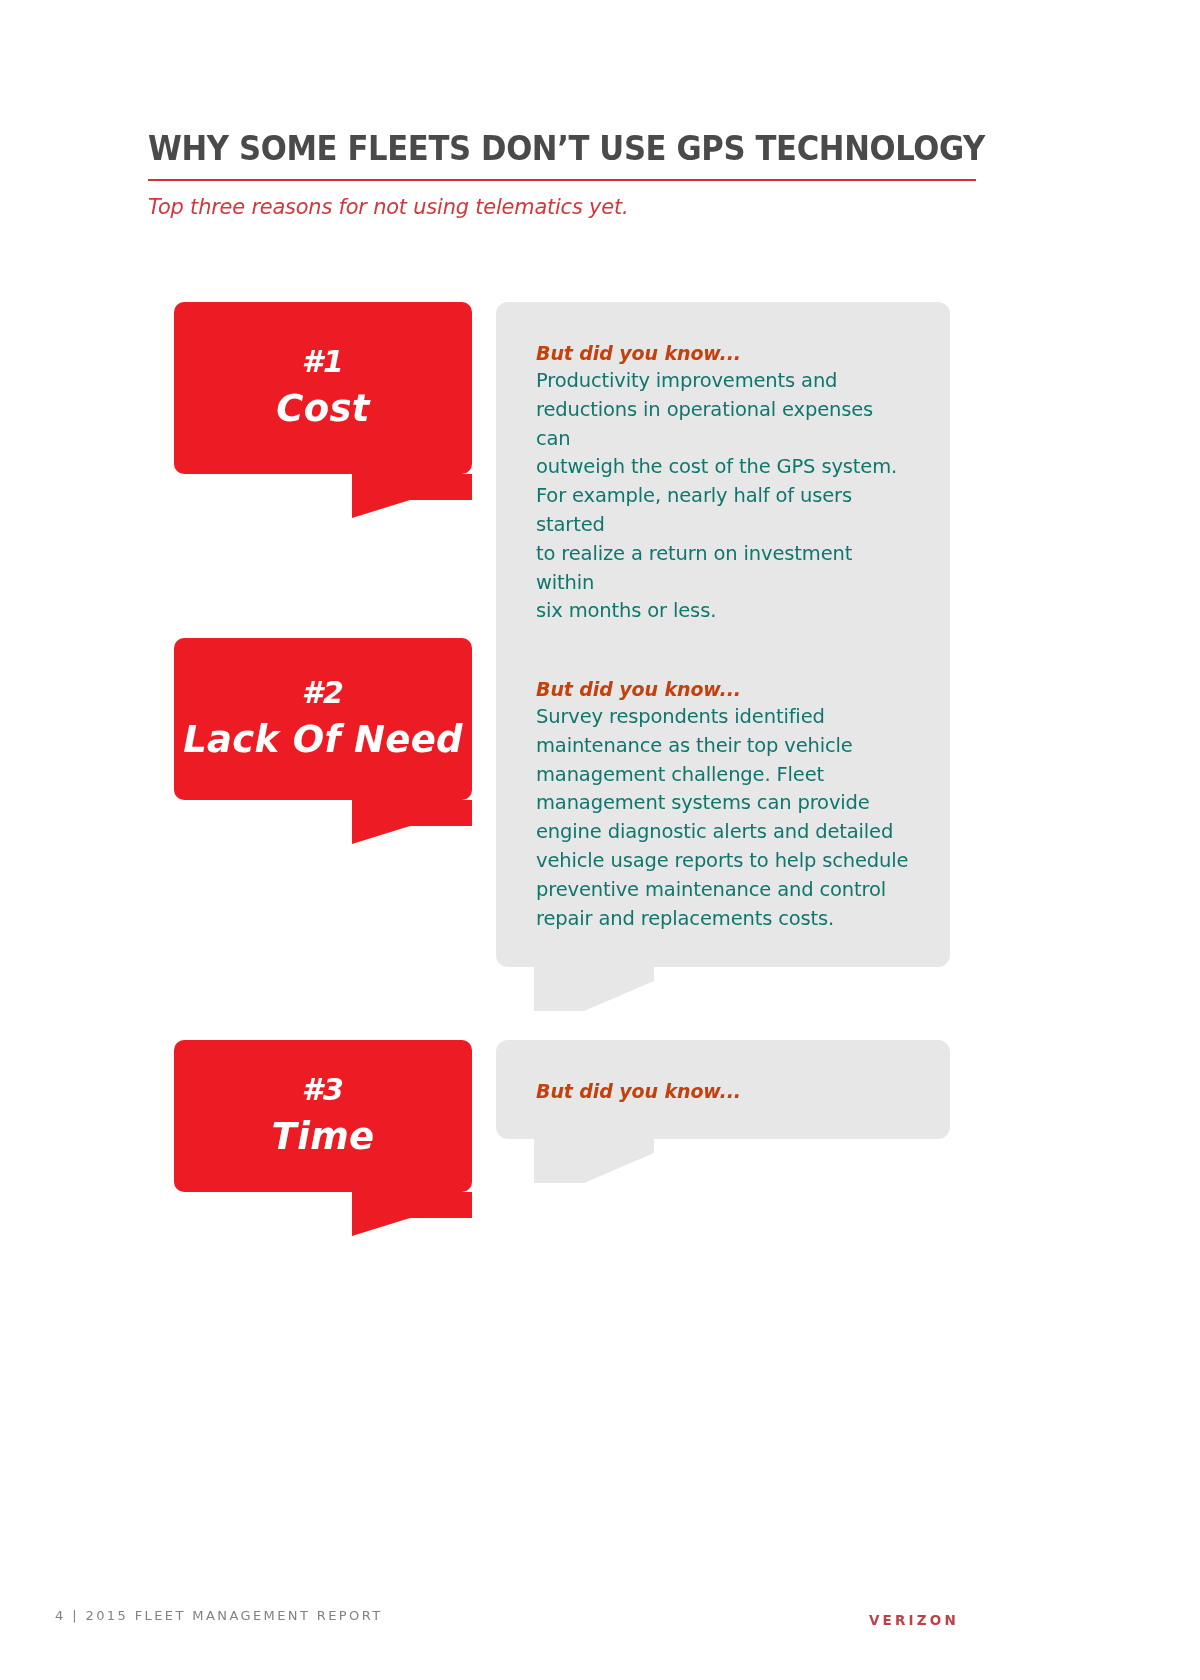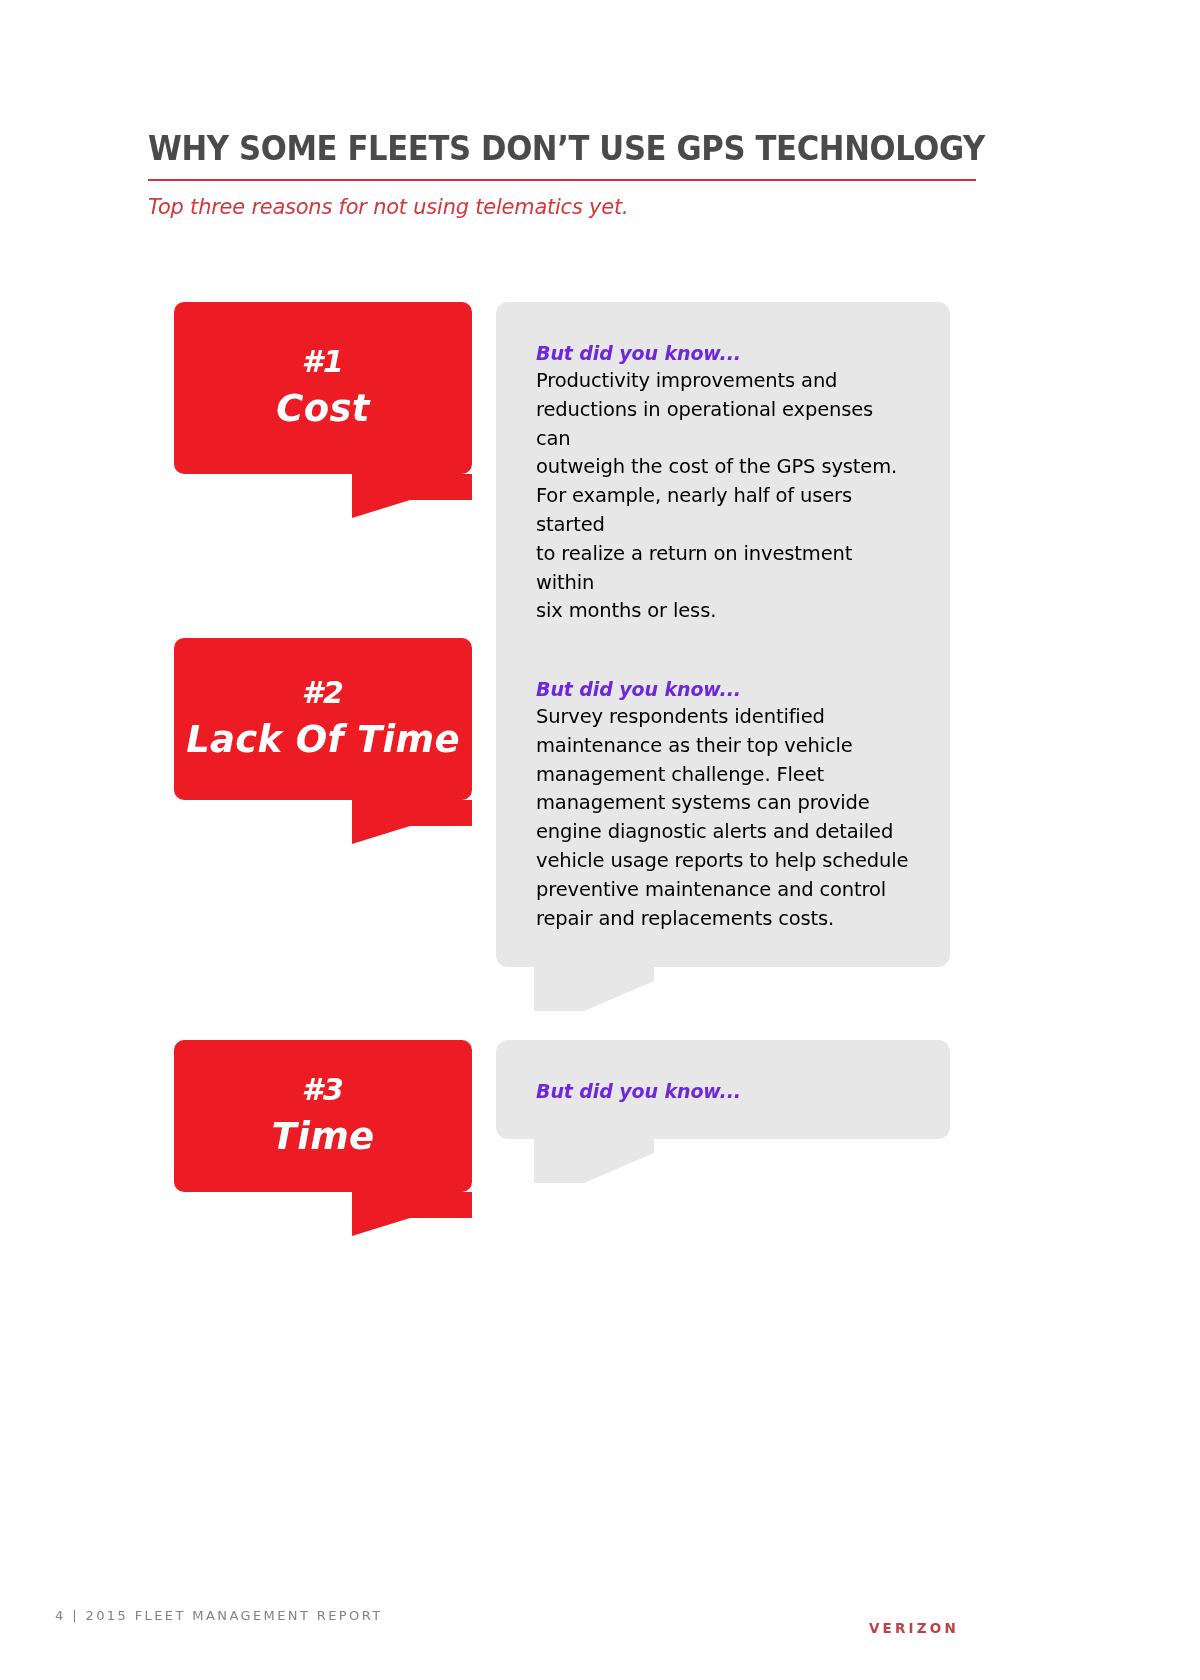--- a/index.html
+++ b/index.html
@@ -127,28 +127,28 @@
     position: absolute;
     left: 38px;
     top: 100%;
     width: 120px;
     height: 44px;
   }
   .kicker {
     font-size: 19px;
     font-style: italic;
     font-weight: bold;
-    color: #6d28d9;
+    color: #c2410c;
     letter-spacing: -0.1px;
     margin-bottom: 3px;
   }
   .body-text {
     font-size: 19.5px;
     line-height: 28.8px;
-    color: #000000;
+    color: #0f766e;
     letter-spacing: -0.15px;
     white-space: pre-line;
   }
 
   
   .footer {
     position: absolute;
     left: 0;
     top: 1608px;
     width: 1012px;
@@ -159,21 +159,21 @@
     left: 55px;
     top: 0;
     font-size: 13px;
     letter-spacing: 2.4px;
     color: #808285;
     white-space: nowrap;
   }
   .footer-right {
     position: absolute;
     right: 53px;
-    top: 12px;
+    top: 4px;
     font-size: 13.5px;
     font-weight: bold;
     letter-spacing: 3.2px;
     color: #bf4145;
     white-space: nowrap;
   }
 </style>
 </head>
 <body>
 
@@ -207,21 +207,21 @@
         <svg width="120" height="44" viewBox="0 0 120 44" xmlns="http://www.w3.org/2000/svg">
           <path d="M0 0 H120 V14 L50 44 H0 Z" fill="#e7e7e7"></path>
         </svg>
       </div>
     </div>
   </div>
 
   <div class="row" id="row-2">
     <div class="red-callout" id="callout-2">
       <div class="red-rank">#2</div>
-      <div class="red-label">Lack Of Time</div>
+      <div class="red-label">Lack Of Need</div>
       <div class="tail">
         <svg width="120" height="44" viewBox="0 0 120 44" xmlns="http://www.w3.org/2000/svg">
           <path d="M0 0 H120 V26 H58 L0 44 Z" fill="#ed1c24"></path>
         </svg>
       </div>
     </div>
     <div class="gray-panel" id="panel-2">
       <div class="kicker">But did you know...</div>
       <div class="body-text">Survey respondents identified
 maintenance as their top vehicle

